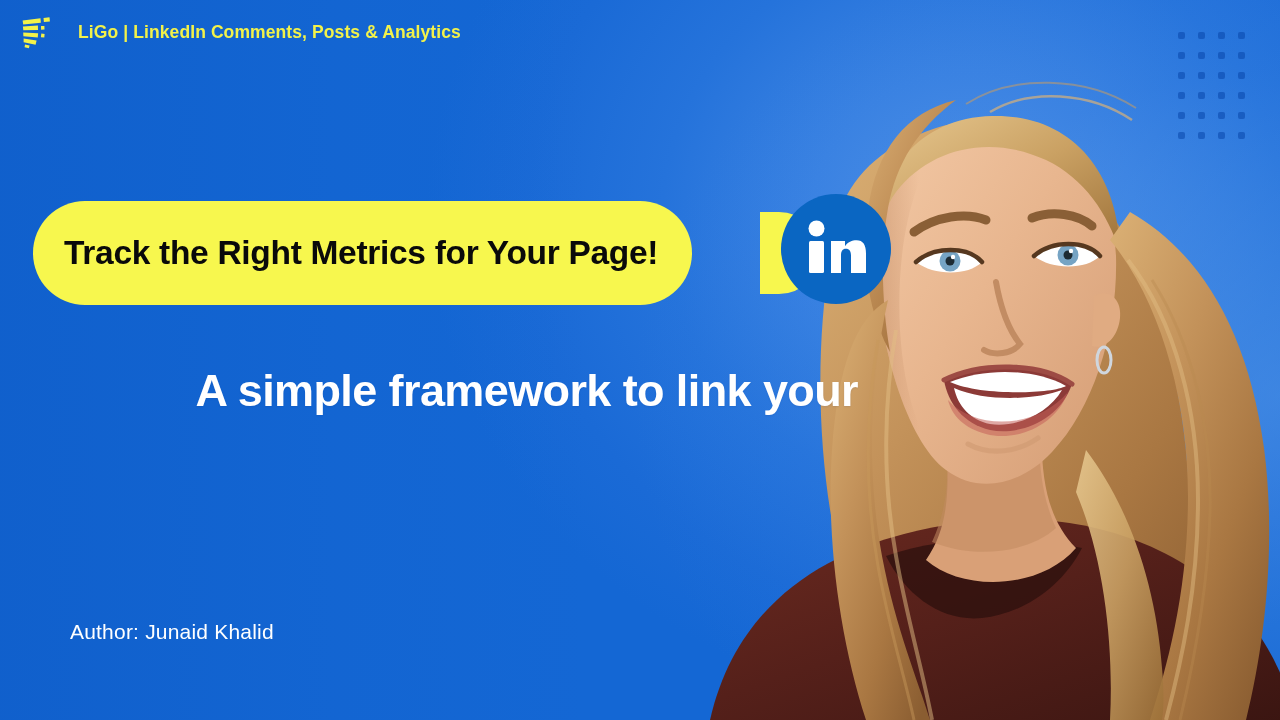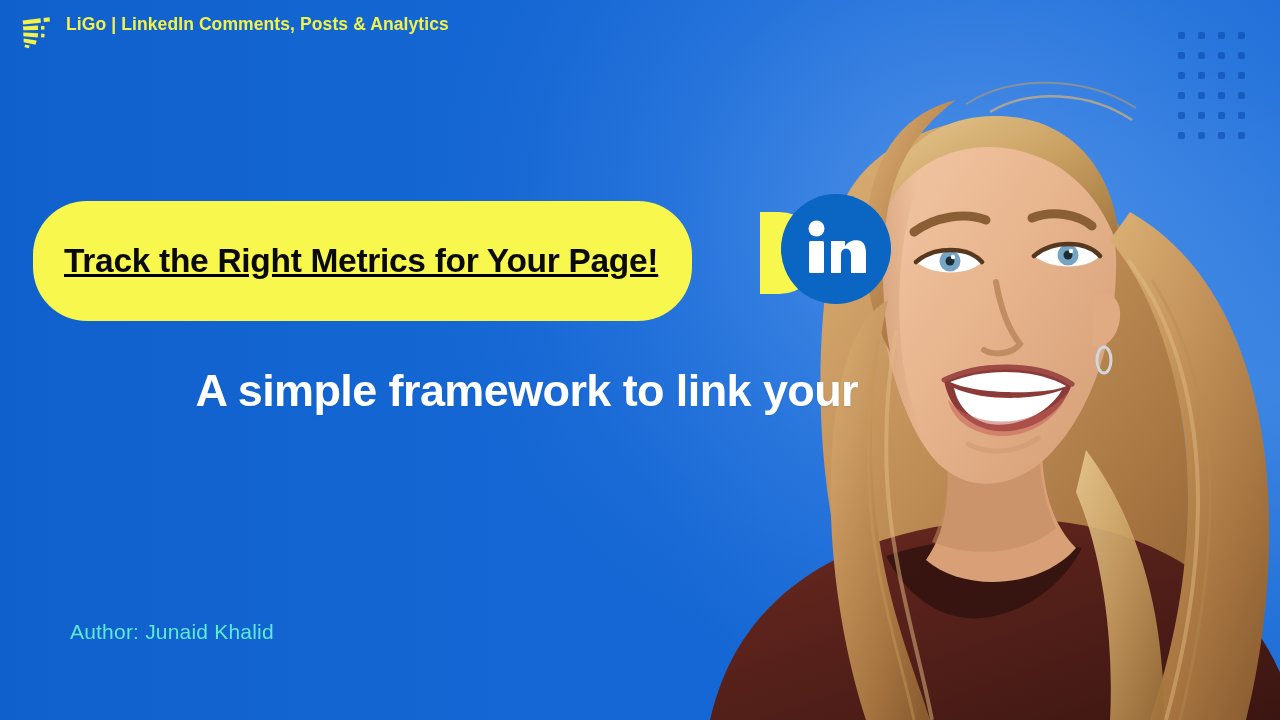--- a/index.html
+++ b/index.html
@@ -45,21 +45,21 @@
     position:absolute;
     width:7px; height:7px;
     border-radius:2px;
     background:rgba(8,70,170,.55);
   }
 
   
   .brand-bar{
     position:absolute;
     left:18px; top:14px;
-    display:flex; align-items:flex-start; gap:12px;
+    display:flex; align-items:center; gap:24px;
     height:36px;
   }
   .brand-logo{
     width:36px; height:36px;
     display:block;
   }
   .brand-text{
     color:#f2f24a;
     font-size:17.5px;
     font-weight:700;
@@ -85,28 +85,27 @@
     background:#0a66c2;
     display:flex; align-items:center; justify-content:center;
     z-index:6;
   }
   .li-badge svg{ width:64px; height:64px; display:block; }
 
   
   .title-pill{
     position:absolute;
     left:33px; top:201px;
-    height:120px;
+    height:104px;
     padding:0 34px 0 31px;
     background:#f7f74e;
     border-radius:54px;
     display:flex; align-items:center;
     z-index:5;
     box-shadow:0 2px 0 rgba(0,0,0,0);
-    text-decoration:underline;
   }
   .title-pill .title-text{
     color:#0a0a0a;
     font-size:33.5px;
     font-weight:700;
     letter-spacing:-.3px;
     white-space:nowrap;
     line-height:1;
   }
   
@@ -131,21 +130,21 @@
     letter-spacing:-.6px;
     z-index:5;
     text-shadow:0 1px 2px rgba(0,40,110,.10);
   }
   .subtitle .line{ display:block; white-space:nowrap;text-align:right; }
 
   
   .author{
     position:absolute;
     left:70px; top:620px;
-    color:#5eead4;
+    color:#ffffff;
     font-size:21px;
     font-weight:400;
     letter-spacing:.2px;
     z-index:5;
     text-align:right;
   }
 </style>
 </head>
 <body>
 

